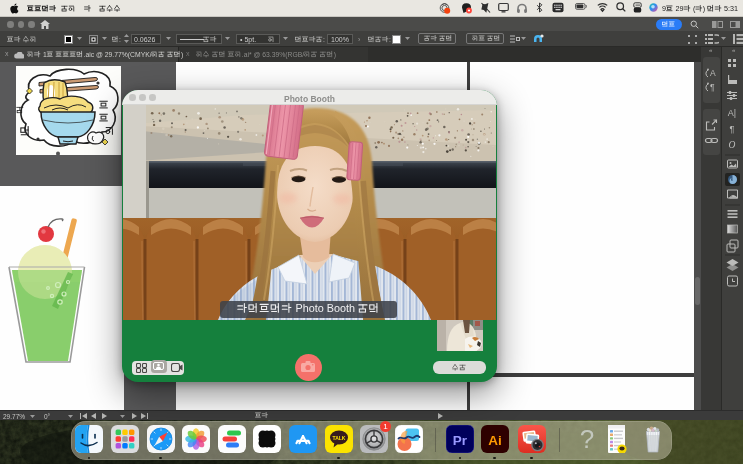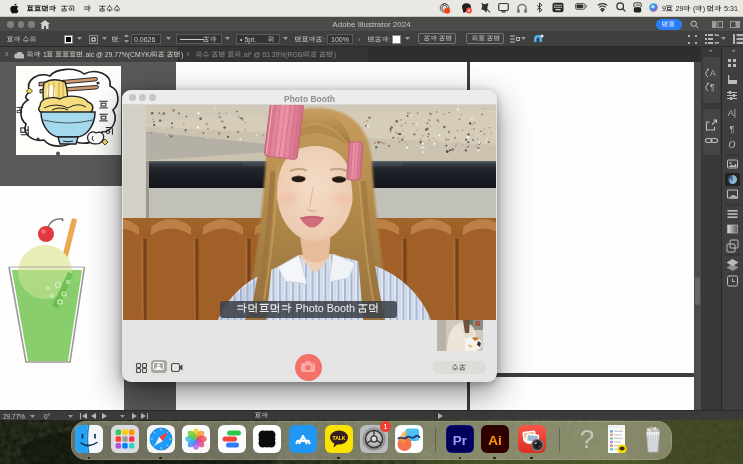--- a/index.html
+++ b/index.html
@@ -165,21 +165,20 @@
       <text x="60.0" y="5.9" font-family="Liberation Sans, sans-serif" font-size="7.2" font-weight="normal" fill="#1c1c1c" xml:space="preserve"> 5:31</text>
     </svg>
 </div>
 <div style="position:absolute;left:0;top:17px;width:743px;height:14px;background:#4b4b49;">
 <div style="position:absolute;left:7px;top:4px;width:6.5px;height:6.5px;border-radius:50%;background:#7f7f7d;"></div>
 <div style="position:absolute;left:17.5px;top:4px;width:6.5px;height:6.5px;border-radius:50%;background:#7f7f7d;"></div>
 <div style="position:absolute;left:28px;top:4px;width:6.5px;height:6.5px;border-radius:50%;background:#7f7f7d;"></div>
 <svg style="position:absolute;left:40px;top:2.5px" width="10" height="9" viewBox="0 0 10 9">
       <path d="M5,0 L10,4 L8.5,4 L8.5,9 L6,9 L6,6 L4,6 L4,9 L1.5,9 L1.5,4 L0,4 Z" fill="#d2d2d0"></path>
     </svg>
-<div style="position:absolute;left:0;width:743px;top:3px;text-align:center;font-size:8px;color:#c3c3c1;font-family:'Liberation Sans',sans-serif;">Adobe Illustrator 2024</div>
 <div style="position:absolute;left:656px;top:2px;width:26px;height:10.5px;border-radius:6px;background:#2a7cf7;"></div>
 <svg style="position:absolute;left:662px;top:3.5px;overflow:visible" width="15" height="8" viewBox="0 0 15 8">
       <rect x="0.494" y="1.131" width="2.59" height="2.59" stroke="#eaf2ff" stroke-width="0.70" stroke-linecap="round" fill="none"></rect>
       <path d="M4.8165000000000004,0.2664999999999999 V5.577" stroke="#eaf2ff" stroke-width="0.70" stroke-linecap="round" fill="none"></path>
       <path d="M3.8285,2.366 H4.8165000000000004" stroke="#eaf2ff" stroke-width="0.70" stroke-linecap="round" fill="none"></path>
       <path d="M0.741,5.144749999999999 H3.7049999999999996" stroke="#eaf2ff" stroke-width="0.70" stroke-linecap="round" fill="none"></path>
       <path d="M7.189,0.8222499999999998 H12.129000000000001" stroke="#eaf2ff" stroke-width="0.70" stroke-linecap="round" fill="none"></path>
       <rect x="8.0535" y="2.05725" width="3.09" height="1.85" stroke="#eaf2ff" stroke-width="0.70" stroke-linecap="round" fill="none"></rect>
       <path d="M7.189,5.144749999999999 H12.129000000000001" stroke="#eaf2ff" stroke-width="0.70" stroke-linecap="round" fill="none"></path>
     </svg>
@@ -684,21 +683,21 @@
 </div>
 <svg style="position:absolute;left:255.0px;top:412.0px;overflow:visible" width="15" height="10" viewBox="0 0 15 10">
     <path d="M0.494,0.8222499999999998 H5.434" stroke="#c5c5c3" stroke-width="0.70" stroke-linecap="round" fill="none"></path>
     <rect x="1.3585" y="2.05725" width="3.09" height="1.85" stroke="#c5c5c3" stroke-width="0.70" stroke-linecap="round" fill="none"></rect>
     <path d="M0.494,5.144749999999999 H5.434" stroke="#c5c5c3" stroke-width="0.70" stroke-linecap="round" fill="none"></path>
     <path d="M11.141,0.3899999999999999 V5.577" stroke="#c5c5c3" stroke-width="0.70" stroke-linecap="round" fill="none"></path>
     <path d="M7.189,1.7484999999999997 H10.09125" stroke="#c5c5c3" stroke-width="0.70" stroke-linecap="round" fill="none"></path>
     <path d="M7.189,3.7245 H10.09125" stroke="#c5c5c3" stroke-width="0.70" stroke-linecap="round" fill="none"></path>
     <path d="M11.141,2.67475 H12.376000000000001" stroke="#c5c5c3" stroke-width="0.70" stroke-linecap="round" fill="none"></path>
   </svg>
-<div style="position:absolute;left:122px;top:90px;width:375px;height:291.5px;border-radius:9px;background:#e5e5e5;box-shadow:0 12px 34px rgba(0,0,0,0.45),0 2px 8px rgba(0,0,0,0.3);font-family:'Liberation Sans',sans-serif;overflow:hidden;">
+<div style="position:absolute;left:122px;top:90px;width:375px;height:291.5px;border-radius:16px;background:#15803d;box-shadow:0 12px 34px rgba(0,0,0,0.45),0 2px 8px rgba(0,0,0,0.3);font-family:'Liberation Sans',sans-serif;overflow:hidden;">
 <div style="position:absolute;left:0;top:0;width:375px;height:15px;background:#ececea;border-bottom:1px solid #d5d5d3;">
 <div style="position:absolute;left:7px;top:4px;width:6.5px;height:6.5px;border-radius:50%;background:#c6c6c4;"></div>
 <div style="position:absolute;left:17px;top:4px;width:6.5px;height:6.5px;border-radius:50%;background:#c6c6c4;"></div>
 <div style="position:absolute;left:27px;top:4px;width:6.5px;height:6.5px;border-radius:50%;background:#c6c6c4;"></div>
 <div style="position:absolute;left:0;top:3.5px;width:375px;text-align:center;font-size:8.5px;font-weight:bold;color:#8e8e8c;">Photo Booth</div>
 </div>
 <div style="position:absolute;left:1px;top:15px;width:373px;height:215px;overflow:hidden;"><svg width="373" height="215" viewBox="0 0 373 215">
 <defs>
  <linearGradient id="gDark" x1="0" y1="0" x2="0" y2="1">
    <stop offset="0" stop-color="#434b55"></stop>

